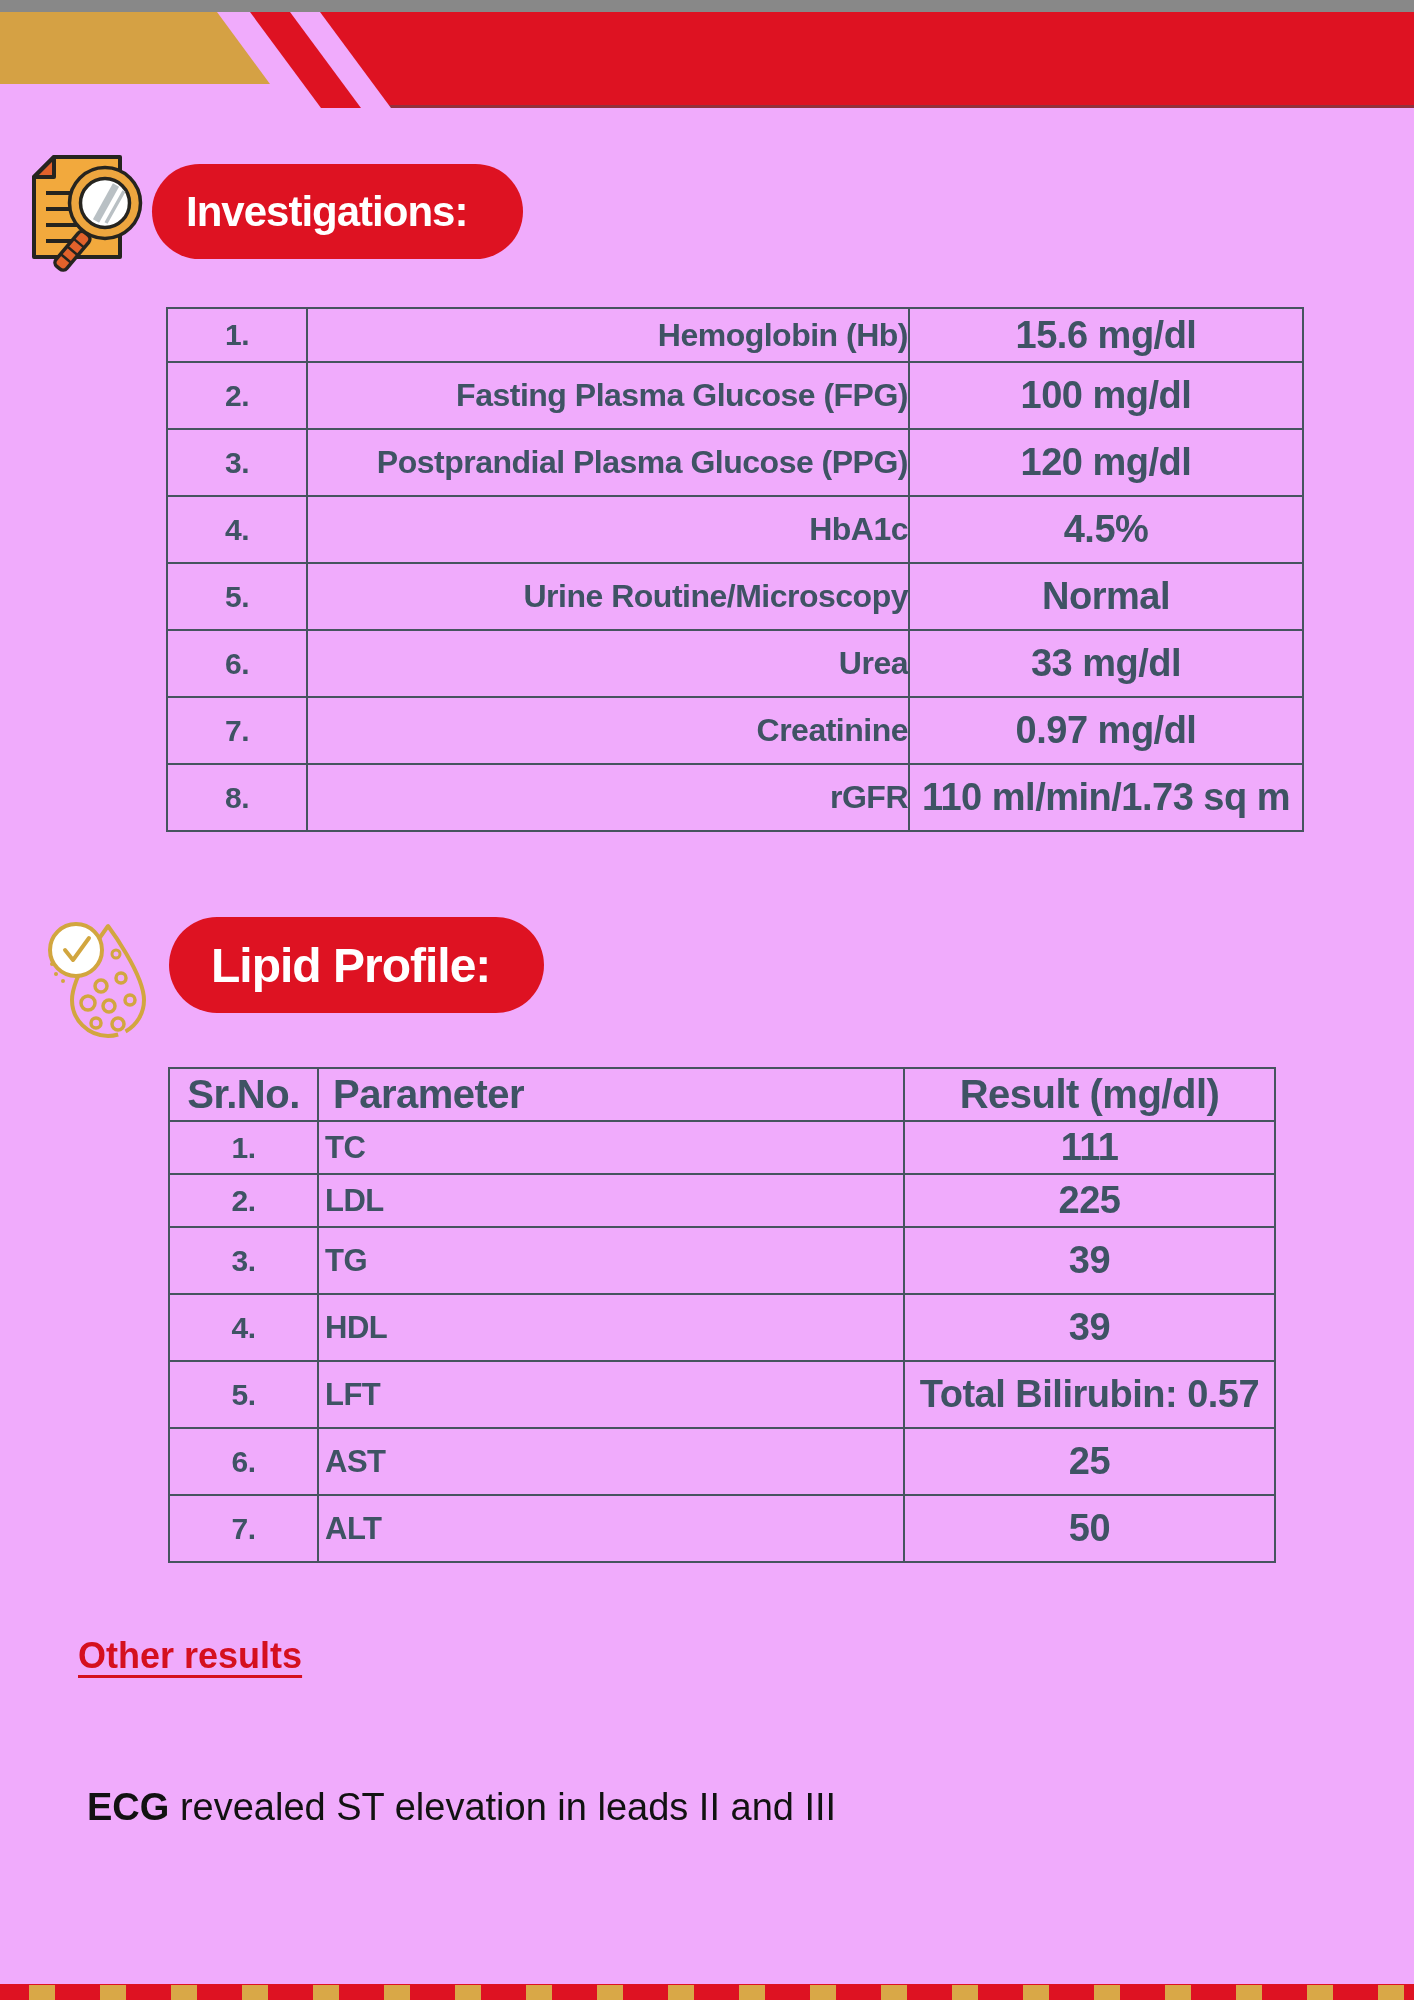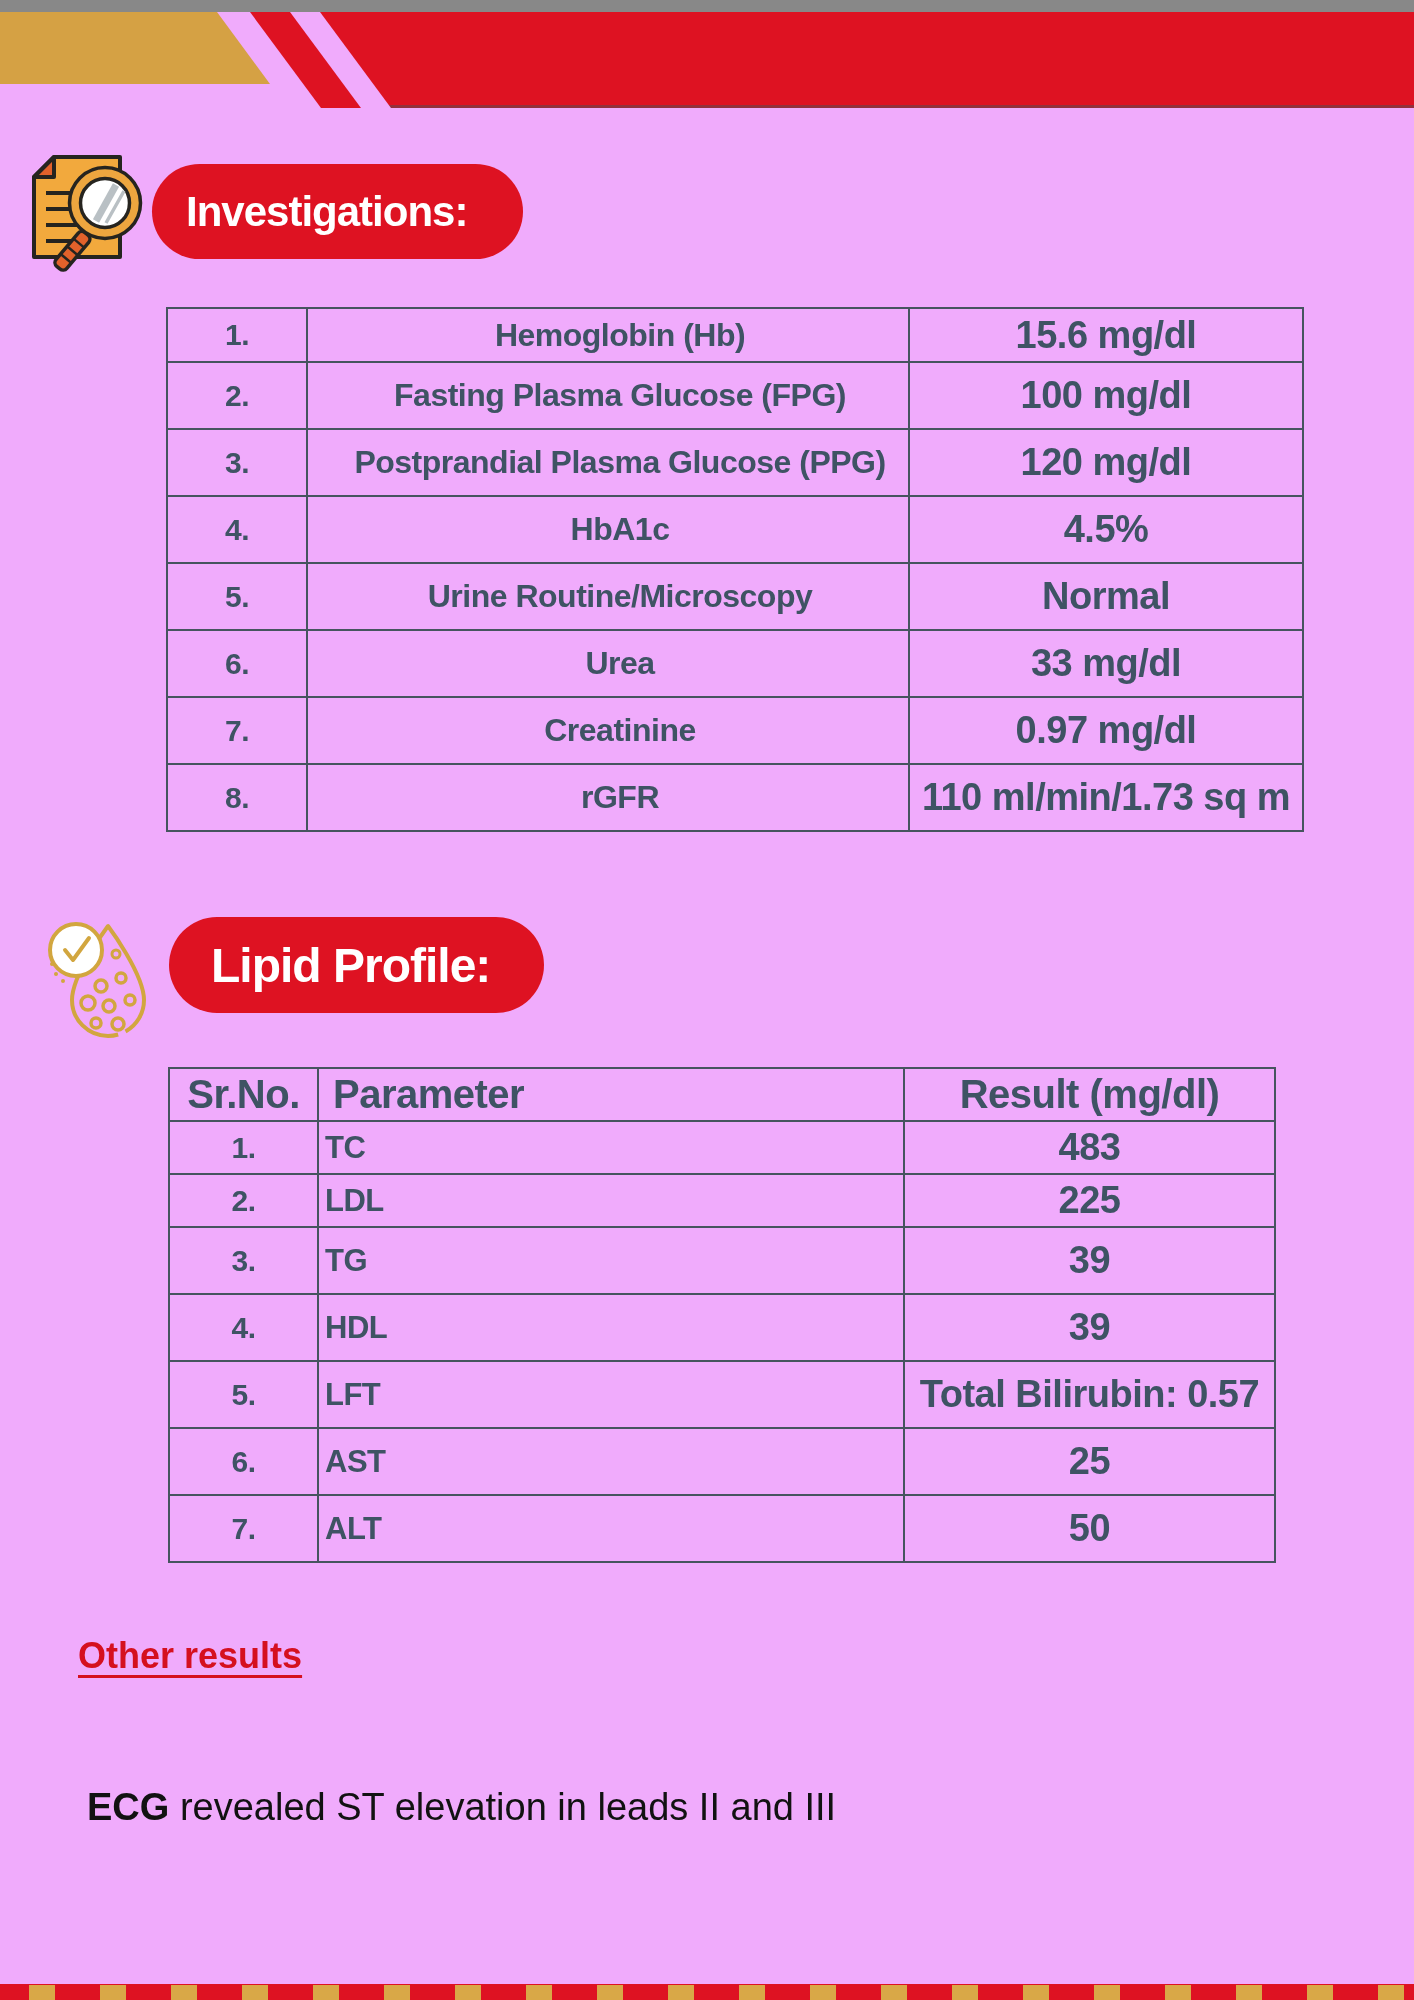--- a/index.html
+++ b/index.html
@@ -53,21 +53,21 @@
   td,th{border:2px solid var(--border);font-weight:bold;letter-spacing:-0.5px;
     overflow:hidden;white-space:nowrap;}
   .t-inv{left:166px;top:295px;width:1136px;font-size:32px;}
   .t-inv td{height:67px;}
   .t-inv tr:first-child td{height:54px;}
   .t-lip{left:168px;top:1055px;width:1106px;font-size:31px;}
   .t-lip thead th{height:53px;font-size:40px;}
   .t-lip tbody tr:nth-child(-n+2) td{height:53px;}
   .t-lip tbody td{height:67px;}
   td.c0,th.h0{text-align:center;font-size:30px;}
-  .t-inv td.c1{text-align:center;padding-left:24px;}
+  .t-inv td.c1{text-align:right;padding-left:24px;}
   .t-lip td.c1{text-align:left;padding-left:6px;}
   th.h1{text-align:left;padding-left:14px;font-size:34px;}
   td.c2,th.h2{text-align:center;font-size:38px;}
   th.h2{font-size:34px;}
   
   .other-heading{
     position:absolute;left:78px;top:1623px;color:#d5101f;font-size:36px;font-weight:bold;
     text-decoration:underline;text-decoration-thickness:3px;text-underline-offset:7px;
   }
   .line-xray{position:absolute;left:83px;top:1716px;color:var(--gray-text);font-size:38px;}
@@ -194,21 +194,21 @@
       <tr>
         <th class="h0">Sr.No.</th>
         <th class="h1">Parameter</th>
         <th class="h2">Result (mg/dl)</th>
       </tr>
     </thead>
   <tbody>
         <tr>
           <td class="c0">1.</td>
           <td class="c1">TC</td>
-          <td class="c2">483</td>
+          <td class="c2">111</td>
         </tr>
         <tr>
           <td class="c0">2.</td>
           <td class="c1">LDL</td>
           <td class="c2">225</td>
         </tr>
         <tr>
           <td class="c0">3.</td>
           <td class="c1">TG</td>
           <td class="c2">39</td>

